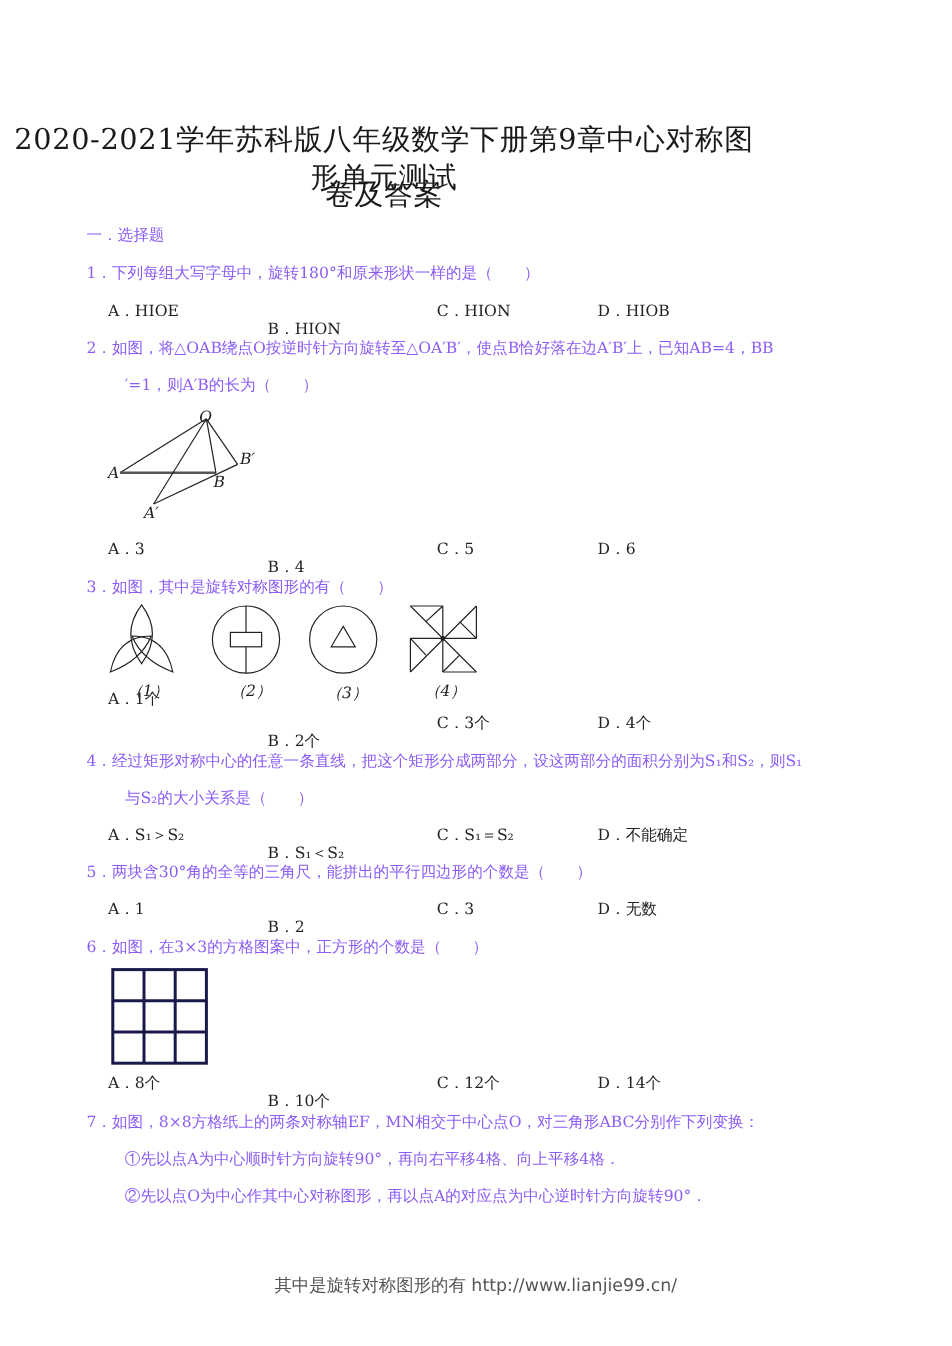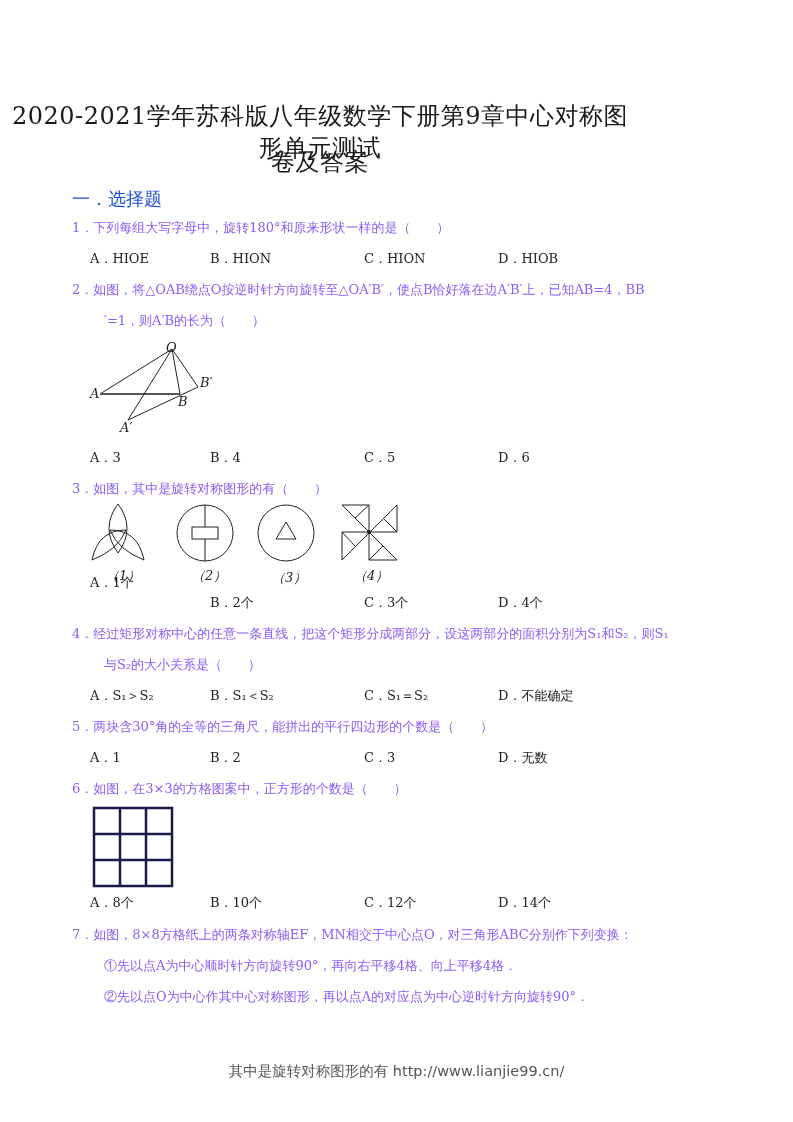--- a/index.html
+++ b/index.html
@@ -2,26 +2,26 @@
 <html><head>
 <meta charset="utf-8">
 <style>
   html, body { margin: 0; padding: 0; background: #ffffff; }
   body { width: 793px; height: 1122px; position: relative; overflow: hidden;
          font-family: "DejaVu Serif", "Liberation Serif", serif; color: #222; }
   .title { position: absolute; left: 0; width: 640px; text-align: center;
            font-size: 24px; letter-spacing: 0.5px; color: #1a1a1a; }
   .t1 { top: 100px; }
   .t2 { top: 146px; }
-  .section { position: absolute; left: 72px; top: 187px; font-size: 18px;
-             font-family: Liberation Sans, sans-serif; color: #1d4ed8; }
+  .section { position: absolute; left: 72px; top: 187px; font-size: 13px;
+             font-family: Liberation Sans, sans-serif; color: #8b5cf6; }
   .line { position: absolute; left: 72px; font-size: 13px; white-space: nowrap; color: #8b5cf6; }
   .indent { left: 90px; margin-left: 14px; }
   .opt { position: absolute; font-size: 13px; white-space: nowrap; color: #222; }
-  .oa { left: 90px; } .ob { left: 210px; } .oc { left: 364px; } .od { left: 498px; }
+  .oa { left: 90px; } .ob { left: 223px; margin-top: 15px; } .oc { left: 364px; } .od { left: 498px; }
   .fig { position: absolute; }
   .footer { position: absolute; left: 0; width: 793px; top: 1062px; text-align: center;
             font-family: "DejaVu Sans", "Liberation Sans", sans-serif; font-size: 14.5px; color: #555; }
 </style>
 </head>
 <body>
 
 <div class="title t1">2020-2021学年苏科版八年级数学下册第9章中心对称图形单元测试</div>
 <div class="title t2">卷及答案</div>
 

